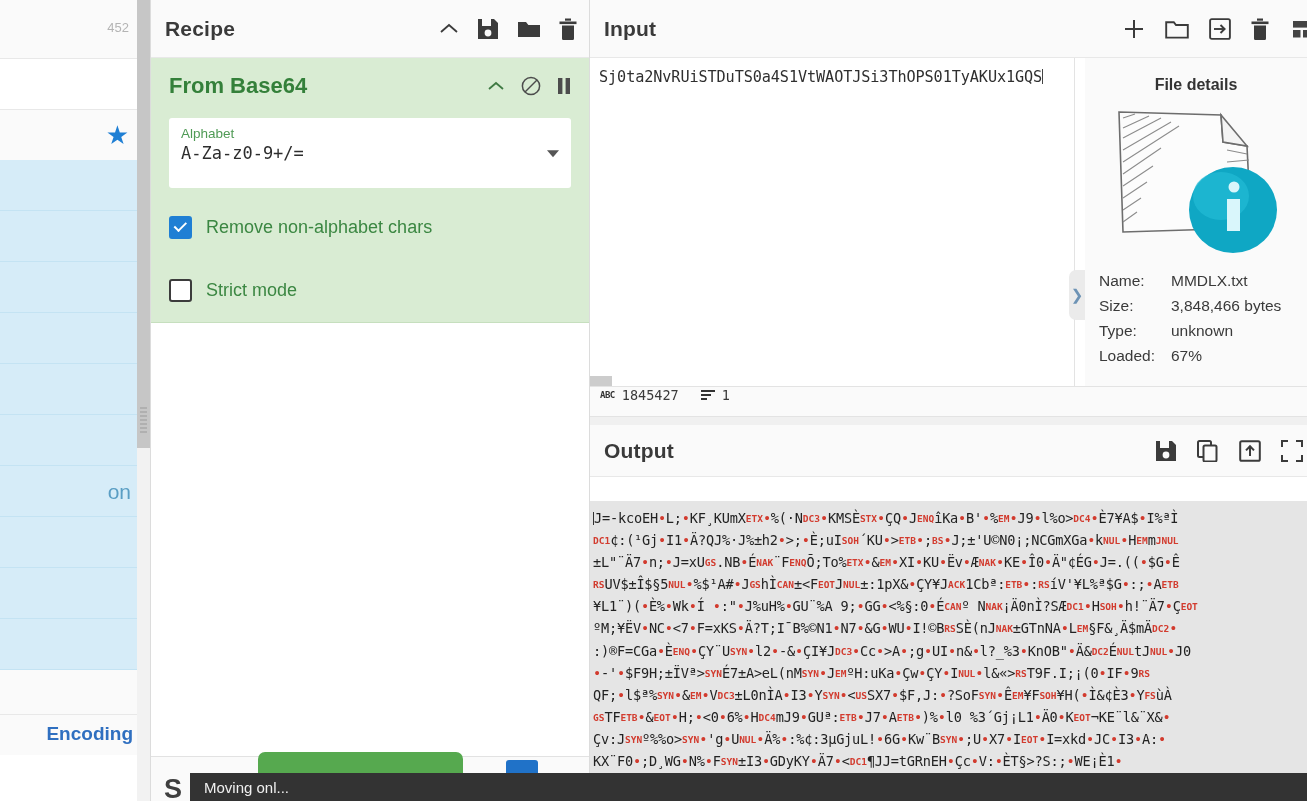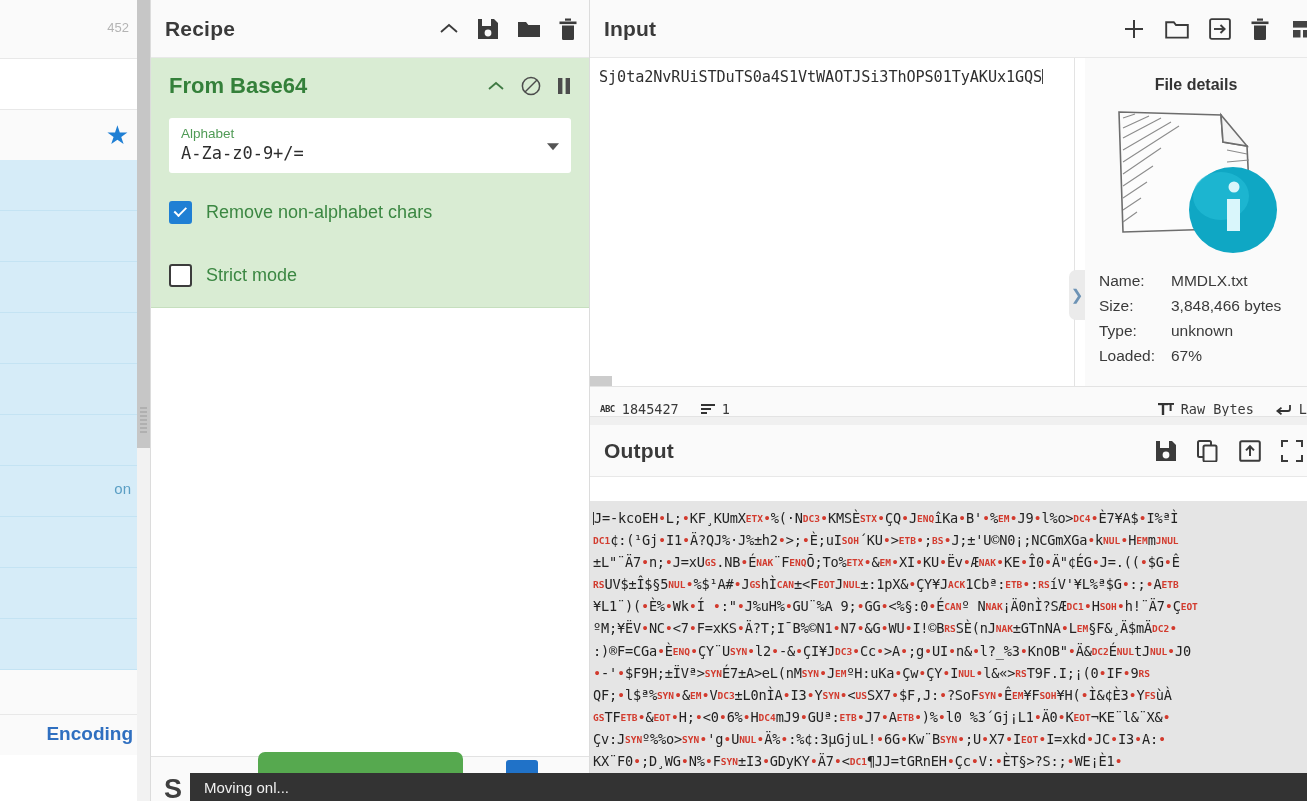--- a/index.html
+++ b/index.html
@@ -14,21 +14,21 @@
 
   
   .ops-pane{position:absolute;left:0;top:0;width:137px;height:801px;background:#fff;overflow:hidden;}
   .ops-search-row{height:58px;background:#fafafa;border-bottom:1px solid #e8e8e8;position:relative;}
   .ops-count{position:absolute;right:8px;top:20px;color:#b4b4b4;font-size:13px;}
   .ops-blank{height:50px;background:#fff;border-bottom:1px solid #e8e8e8;}
   .ops-fav-row{height:50px;background:#fafafa;position:relative;}
   .star-ico{position:absolute;right:8px;top:12px;color:#1f7fd4;font-size:26px;line-height:26px;}
   .ops-list{background:#d6ecf8;}
   .ops-item{height:50px;border-bottom:1px solid #c4e3f3;position:relative;}
-  .ops-item .lbl{position:absolute;right:6px;top:14px;color:#5a9ec4;font-size:15px;white-space:nowrap;}
+  .ops-item .lbl{position:absolute;right:6px;top:14px;color:#5a9ec4;font-size:21px;white-space:nowrap;}
   .ops-tail{height:44px;background:#fafafa;border-bottom:1px solid #e8e8e8;}
   .ops-cat{height:40px;background:#fafafa;position:relative;}
   .ops-cat .lbl{position:absolute;right:4px;top:8px;color:#2f6fc0;font-weight:bold;font-size:19px;white-space:nowrap;}
 
   
   .ops-sb{position:absolute;left:137px;top:0;width:13px;height:801px;background:#f2f2f2;border-right:1px solid #dcdcdc;}
   .ops-sb-thumb{position:absolute;left:0;top:0;width:13px;height:448px;background:#c6c6c6;}
   .ops-sb-grip{position:absolute;left:3px;top:407px;width:7px;height:26px;
      background:repeating-linear-gradient(to bottom,#b0b0b0 0 2px,transparent 2px 4px);}
 
@@ -36,21 +36,21 @@
   .recipe-pane{position:absolute;left:151px;top:0;width:438px;height:801px;background:#fff;border-right:1px solid #dcdcdc;overflow:hidden;}
   .pane-title-bar{height:58px;background:#fafafa;border-bottom:1px solid #e8e8e8;display:flex;align-items:center;padding:0 12px 0 14px;box-sizing:border-box;}
   .pane-title{font-size:21px;font-weight:bold;color:#3a3a3a;flex:1;letter-spacing:.2px;}
   .titlebar-icons{display:flex;align-items:center;gap:18px;}
   .ticon{color:#3b3b3b;display:flex;align-items:center;justify-content:center;cursor:pointer;}
 
   .op-block{background:#d9ecd3;border-bottom:1px solid #c6dfbe;padding:0 0 20px 0;}
   .op-head{display:flex;align-items:center;height:56px;padding:0 18px 0 18px;box-sizing:border-box;}
   .op-name{flex:1;font-size:22px;font-weight:bold;color:#34803a;}
   .op-head-icons{display:flex;align-items:center;gap:16px;color:#3f7a43;}
-  .arg-wrap{margin:4px 18px 0 18px;background:#fff;border-radius:3px;position:relative;padding:8px 34px 9px 12px;}
+  .arg-wrap{margin:4px 18px 0 18px;background:#fff;border-radius:3px;position:relative;padding:8px 34px 24px 12px;}
   .arg-label{color:#4f9a55;font-size:13.5px;line-height:16px;}
   .arg-value{font-family:"DejaVu Sans Mono","Liberation Mono",monospace;font-size:17px;color:#2d2d2d;line-height:22px;}
   .arg-caret{position:absolute;right:12px;top:50%;transform:translateY(-40%);width:0;height:0;
      border-left:6px solid transparent;border-right:6px solid transparent;border-top:7px solid #555;}
   .cb-row{display:flex;align-items:center;margin:28px 18px 0 18px;}
   .cb-row.second{margin-top:40px;}
   .cb-box{width:23px;height:23px;border-radius:3px;border:2px solid #3c3c3c;box-sizing:border-box;
      background:#fff;display:flex;align-items:center;justify-content:center;flex:none;}
   .cb-box.checked{background:#1f7fd4;border-color:#1f7fd4;}
   .cb-box.checked:after{content:"";width:10px;height:5px;border-left:2.5px solid #fff;border-bottom:2.5px solid #fff;
@@ -84,21 +84,21 @@
   .file-details{position:absolute;left:495px;top:0;width:222px;height:328px;background:#fafafa;}
   .fd-title{text-align:center;font-weight:bold;font-size:16px;color:#333;padding-top:18px;}
   .fd-thumb{width:190px;height:150px;margin:10px auto 0 auto;position:relative;}
   .fd-rows{padding:14px 0 0 14px;font-size:15.5px;color:#3a3a3a;line-height:25px;}
   .fd-rows .r{display:flex;}
   .fd-rows .k{width:72px;flex:none;}
   .fd-rows .v{}
 
   
   .input-status{position:absolute;left:0;top:386px;width:717px;height:30px;background:#fafafa;border-top:1px solid #e3e3e3;
-     display:flex;align-items:flex-end;font-family:"DejaVu Sans Mono","Liberation Mono",monospace;font-size:13.5px;color:#3a3a3a;}
+     display:flex;align-items:flex-start;font-family:"DejaVu Sans Mono","Liberation Mono",monospace;font-size:13.5px;color:#3a3a3a;}
   .st-left{display:flex;align-items:center;gap:8px;padding-left:10px;flex:1;}
   .st-right{display:flex;align-items:center;gap:10px;padding-right:0;margin-top:32px;}
   .st-grp{display:flex;align-items:center;gap:7px;}
   .abc-ico{font-size:9px;font-weight:bold;letter-spacing:-.5px;color:#333;border:0;}
   .tab-scroll{position:absolute;left:0;top:376px;width:22px;height:11px;background:#ccc;}
   .drag-dots{position:absolute;left:305px;top:417px;width:64px;height:5px;
      background:repeating-linear-gradient(to right,#c8c8c8 0 3px,transparent 3px 7px);}
 
   .io-splitter{position:absolute;left:0;top:416px;width:717px;height:9px;background:#f0f0f0;border-top:1px solid #e3e3e3;border-bottom:1px solid #e3e3e3;}
 

